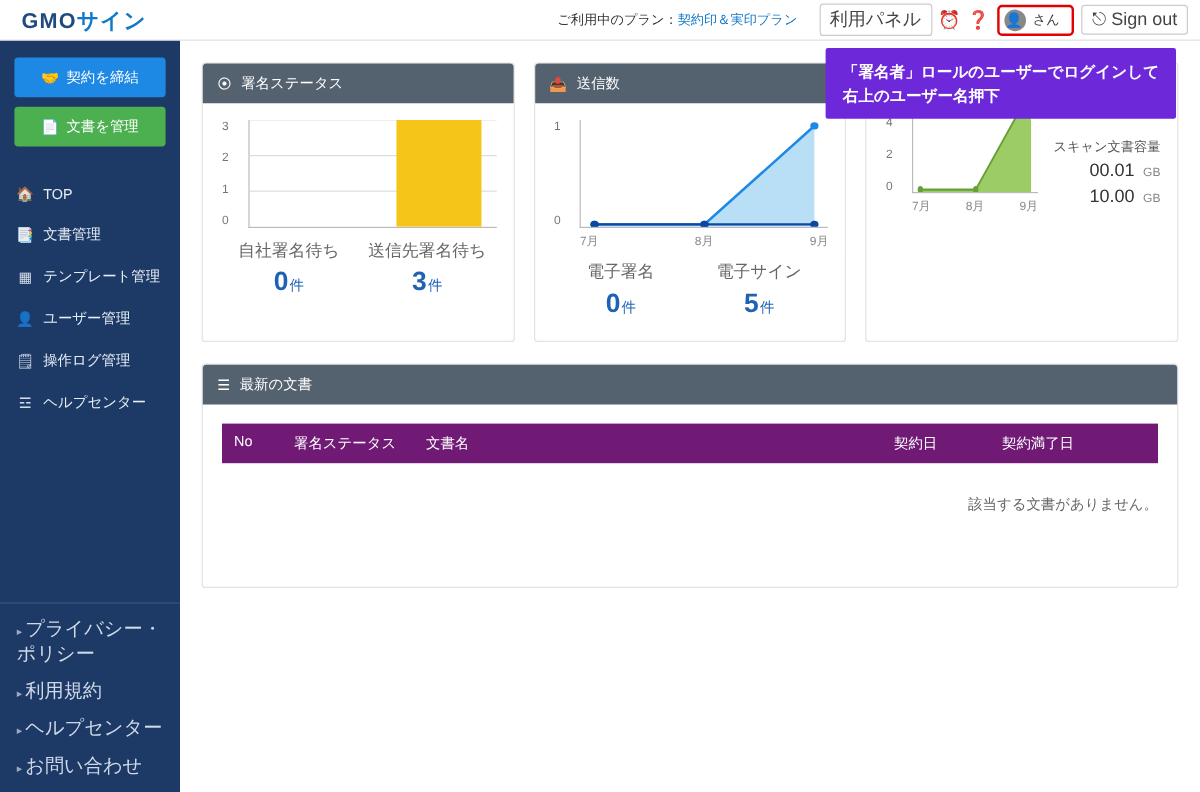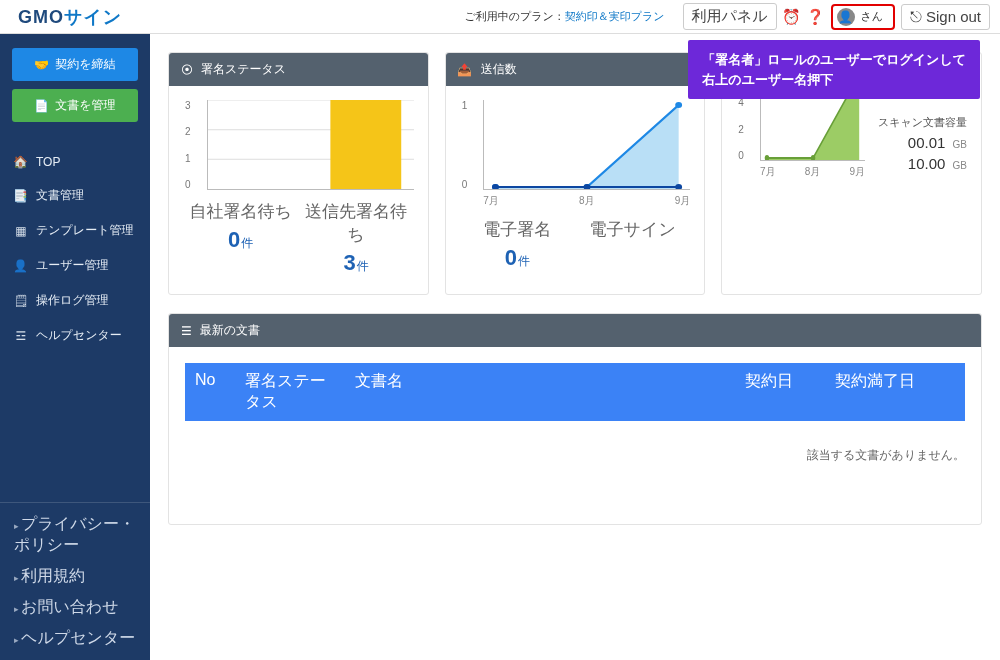--- a/index.html
+++ b/index.html
@@ -37,35 +37,35 @@
   .card{ background:#fff; border:1px solid #e3e3e3; border-radius:3px; flex:1; min-width:0;}
   .card-h{ background:#54616e; color:#fff; font-size:12px; padding:8px 12px; display:flex; align-items:center; gap:8px; border-radius:3px 3px 0 0;}
   .card-b{ padding:14px 14px 18px; }
   .chartwrap{ display:flex; gap:14px; align-items:stretch;}
   .axis-y{ display:flex; flex-direction:column; justify-content:space-between; font-size:10px; color:#777; height:90px; padding:0 2px;}
   .plot{ position:relative; flex:1; height:90px; border-left:1px solid #bbb; border-bottom:1px solid #bbb;}
   .grid line{ stroke:#ddd; stroke-width:1;}
   .xlabels{ display:flex; justify-content:space-between; font-size:10px; color:#888; padding:4px 0 0;}
   .metrics{ display:flex; margin-top:10px;}
   .metric{ flex:1; text-align:center;}
-  .metric .lbl{ font-size:17px; color:#666; margin-bottom:4px;}
+  .metric .lbl{ font-size:14px; color:#666; margin-bottom:4px;}
   .metric .val{ font-size:22px; color:#1e62b4; font-weight:bold;}
   .metric .unit{ font-size:12px; color:#1e62b4; margin-left:1px;}
   
   .scan{ text-align:right; padding:4px 0 0;}
   .scan .big{ font-size:22px; font-weight:bold; color:#222;}
   .scan .cap{ font-size:11px; color:#555; margin-top:14px;}
   .scan .gb{ font-size:15px; color:#333; margin-top:4px;}
   .scan .gb small{font-size:10px; color:#888; margin-left:3px;}
   .split3{ display:flex; gap:10px;}
   .split3 .plotcol{flex:1.4;}
   .split3 .infocol{flex:1;}
   
   .panel{ margin-top:18px; border:1px solid #e3e3e3; border-radius:3px;}
-  .tbl-head{ display:flex; background:#3b82f6; color:#fff; font-size:16px;justify-content:flex-end;}
+  .tbl-head{ display:flex; background:#701a75; color:#fff; font-size:12px;justify-content:flex-end;}
   .tbl-head div{ padding:8px 10px;}
   .c-no{width:50px;} .c-st{width:110px;} .c-name{flex:1;} .c-date{width:90px;} .c-party{width:160px;} .c-exp{width:140px;}
   .empty{ text-align:right; color:#666; font-size:12px; padding:26px 0 60px;}
 </style>
 </head>
 <body>
 
 <div class="topbar">
   <span class="logo">
     <span>GMO</span><span class="accent">サイン</span>
@@ -130,22 +130,22 @@
         </div>
       <div class="nav-item">
           <span class="nav-ic">☲</span>
           <span>ヘルプセンター</span>
         </div>
     </div>
     <div class="grow"></div>
     <div class="foot">
       <a>プライバシー・ポリシー</a>
       <a>利用規約</a>
+      <a>ヘルプセンター</a>
       <a>お問い合わせ</a>
-      <a>ヘルプセンター</a>
     </div>
   </div>
 
   <div class="main">
     <div class="cards">
 
       <div class="card">
         <div class="card-h">
             <span>⦿</span>
             <span>署名ステータス</span>
@@ -215,20 +215,21 @@
               </div>
             </div>
           </div>
           <div class="metrics">
             <div class="metric">
               <div class="lbl">電子署名</div>
               <div><span class="val">0</span><span class="unit">件</span></div>
             </div>
             <div class="metric">
               <div class="lbl">電子サイン</div>
+              <div><span class="val">5</span><span class="unit">件</span></div>
             </div>
           </div>
         </div>
       </div>
 
       <div class="card">
         <div class="card-b split3" style="padding-top:18px">
           <div class="plotcol">
             <div class="chartwrap">
               <div class="axis-y">

